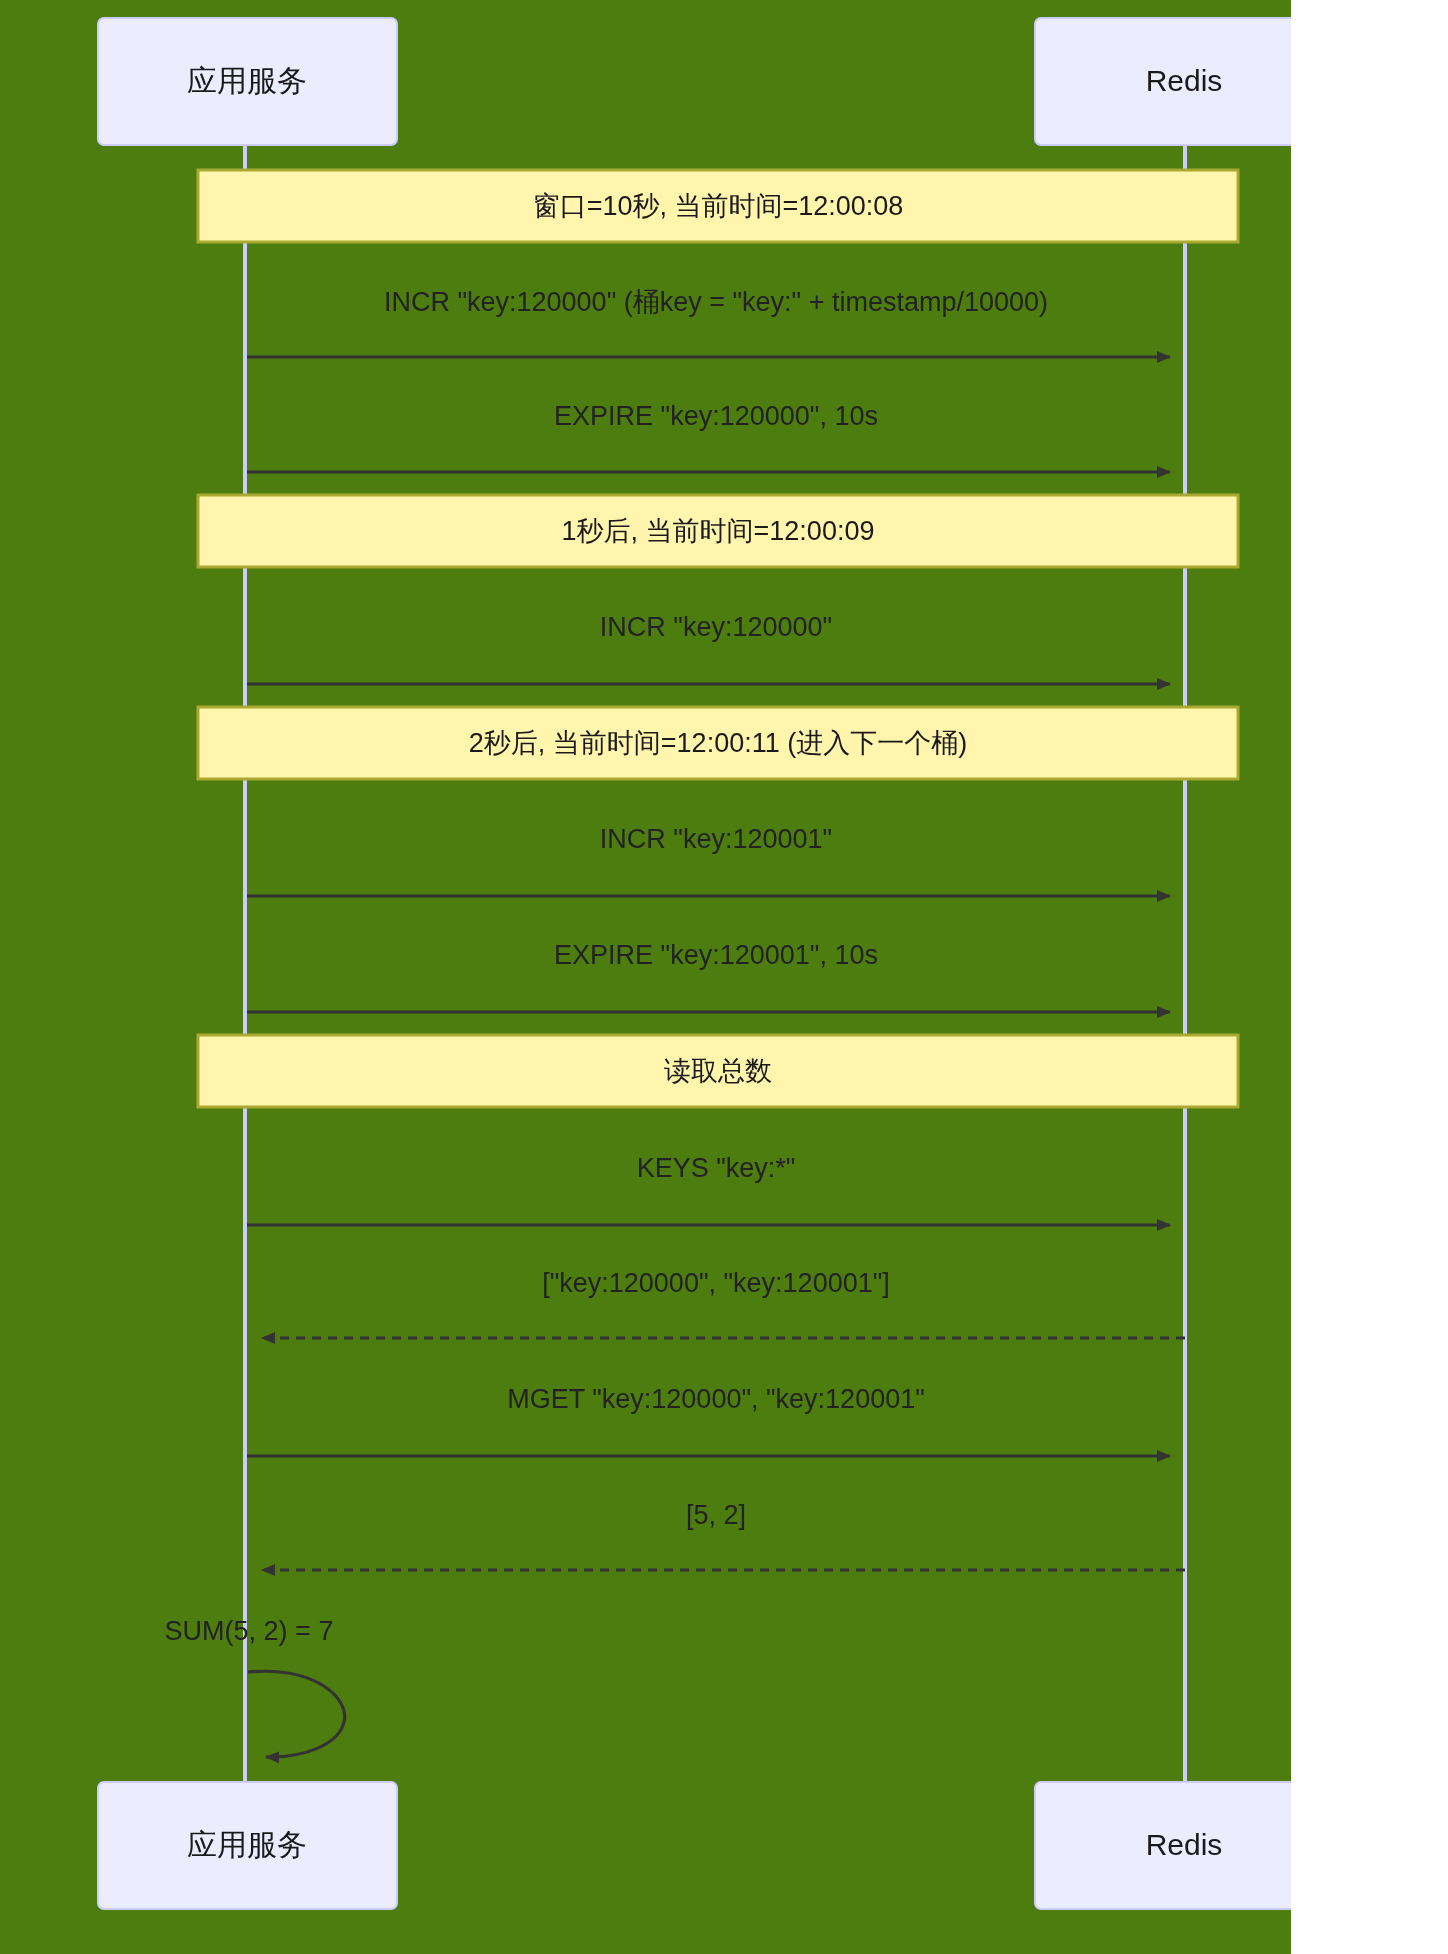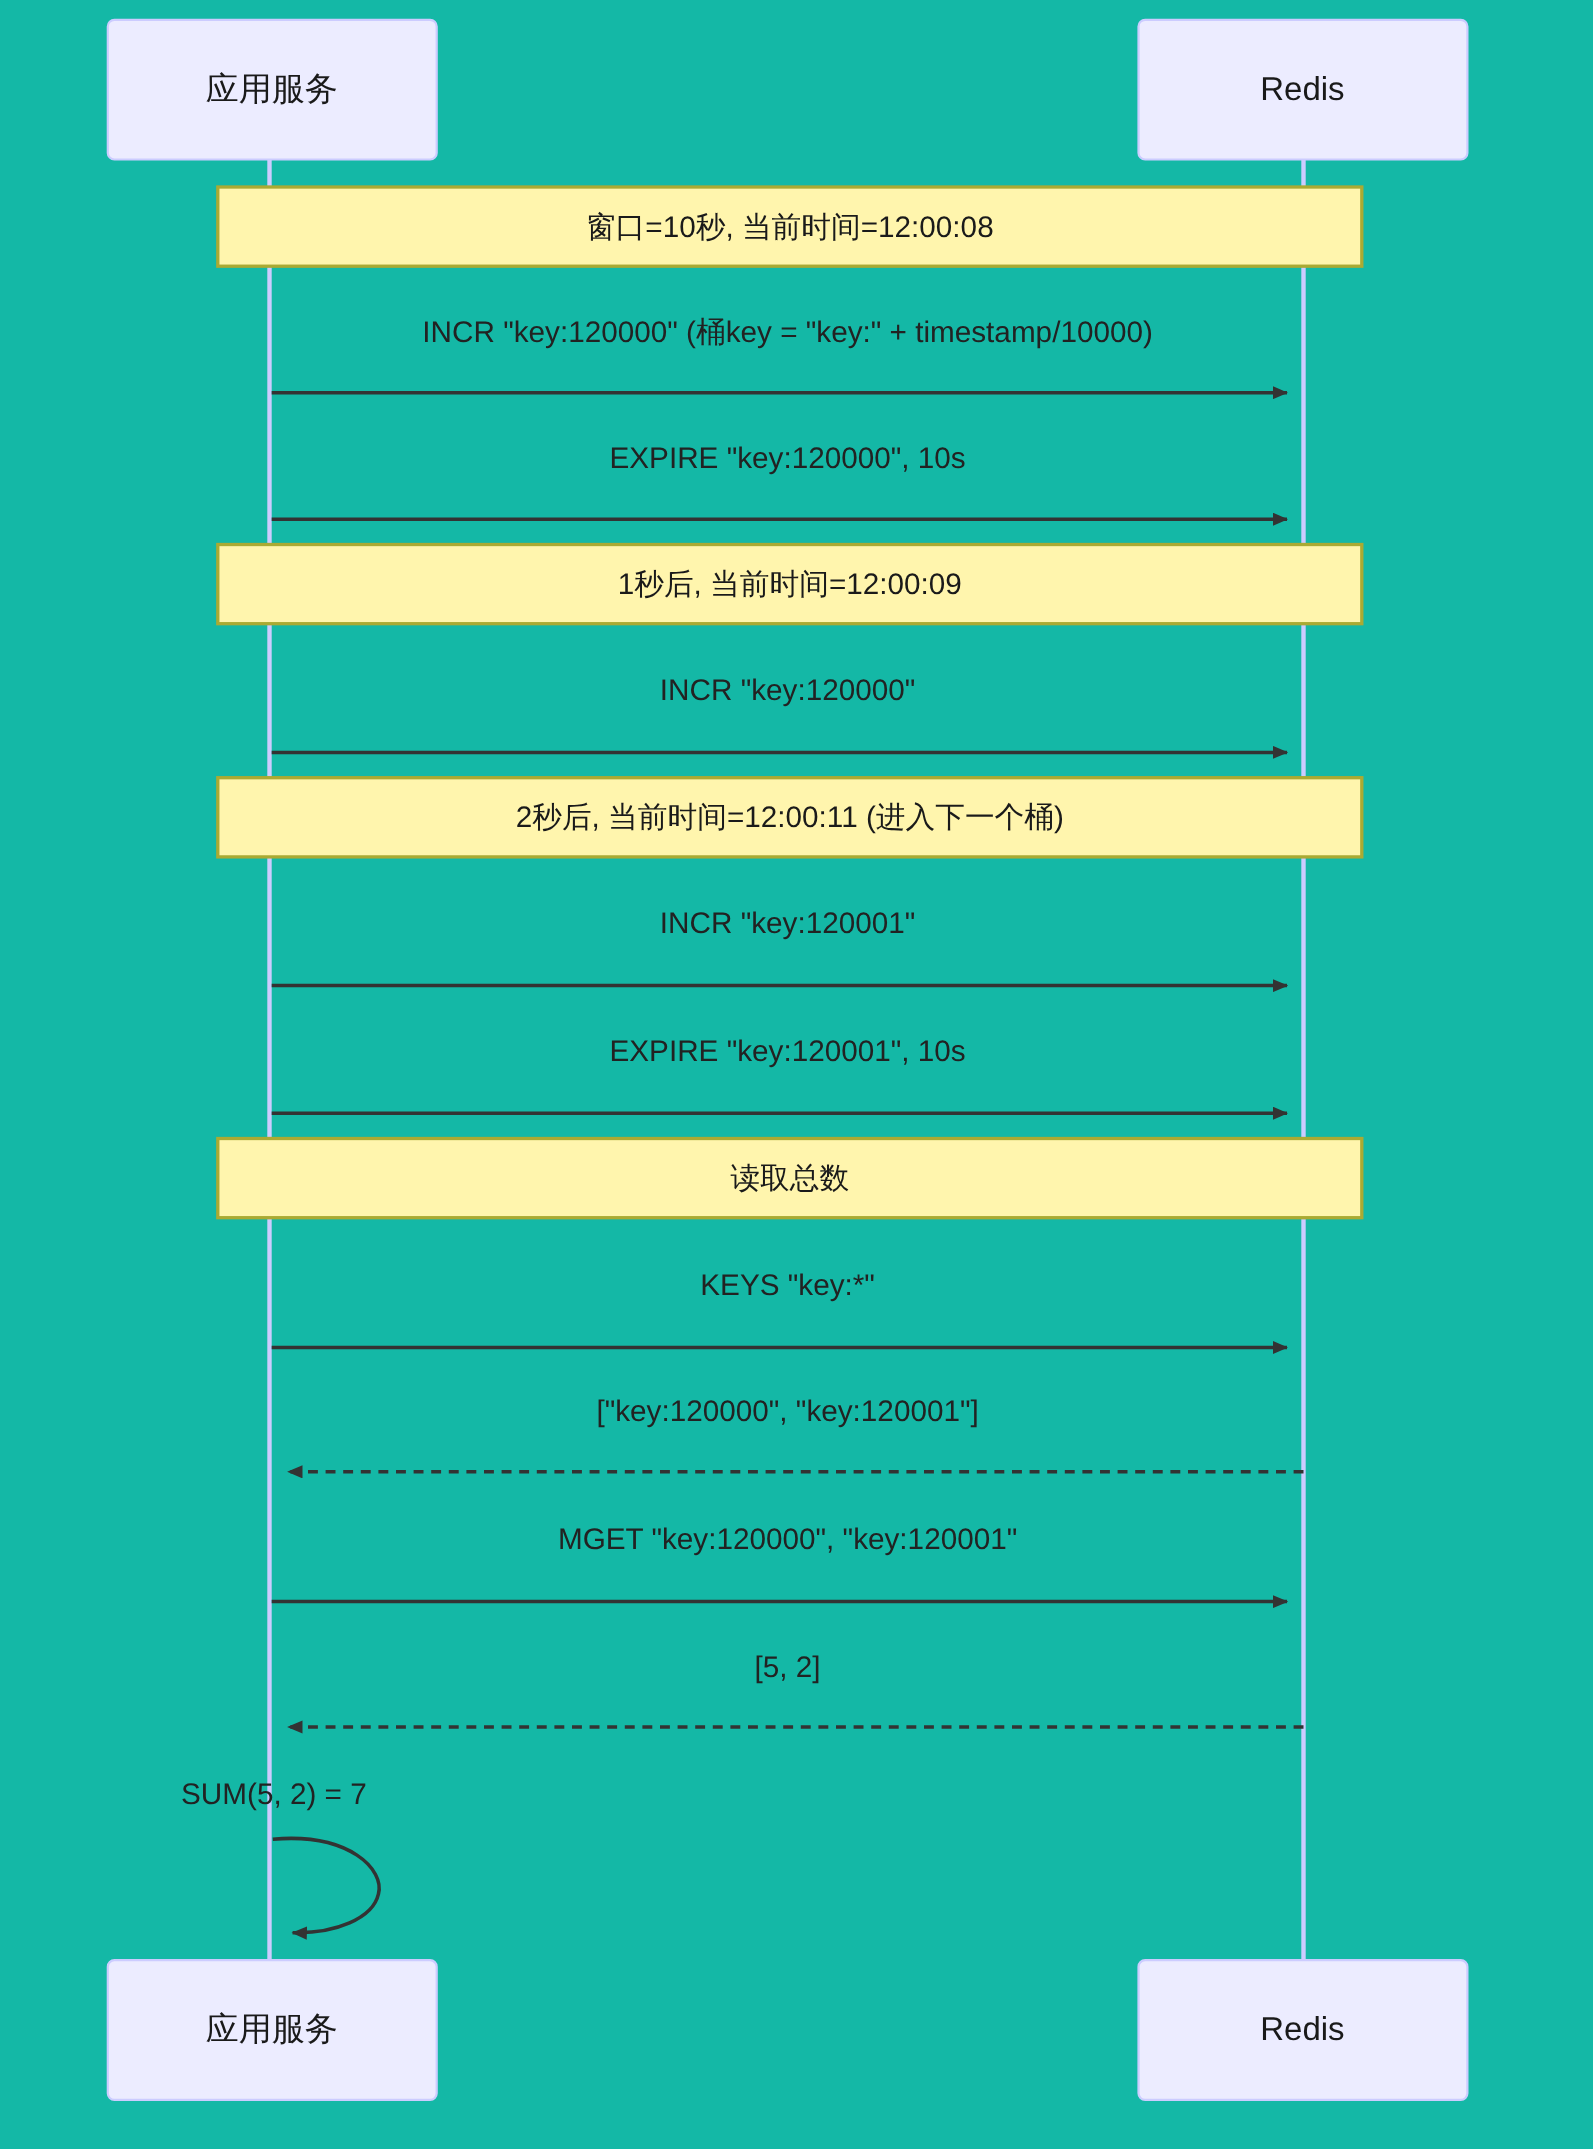--- a/index.html
+++ b/index.html
@@ -5,23 +5,23 @@
   html, body {
     margin: 0;
     padding: 0;
     background: #ffffff;
   }
   body {
     font-family: "Liberation Sans", "DejaVu Sans", sans-serif;
   }
   #diagram-root {
     position: relative;
-    width: 1448px;
+    width: 1291px;
     height: 1954px;
-    background: #14b8a6;
+    background: #4d7c0f;
     overflow: hidden;
   }
   svg.seq-svg {
     position: absolute;
     top: 0;
     left: 0;
     width: 1448px;
     height: 1954px;
     display: block;
   }

